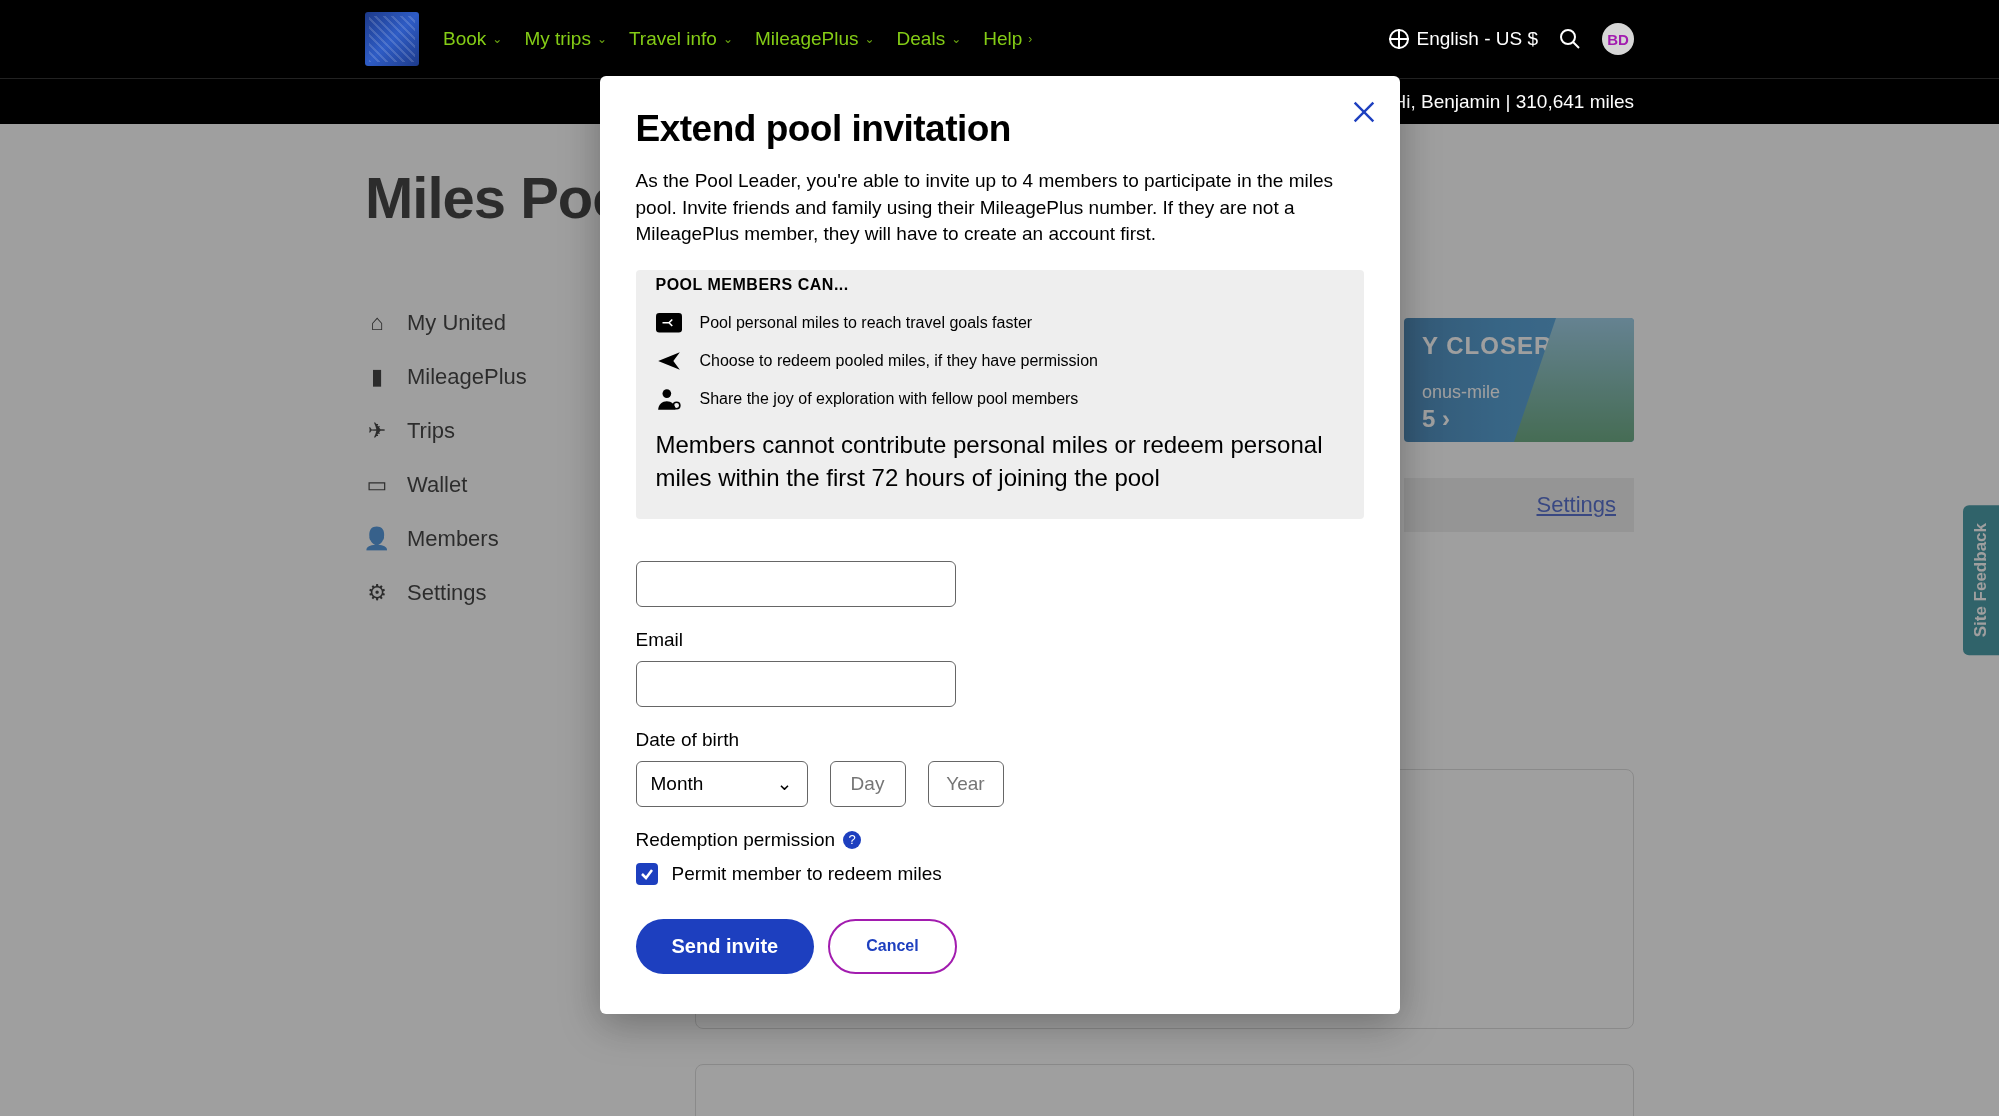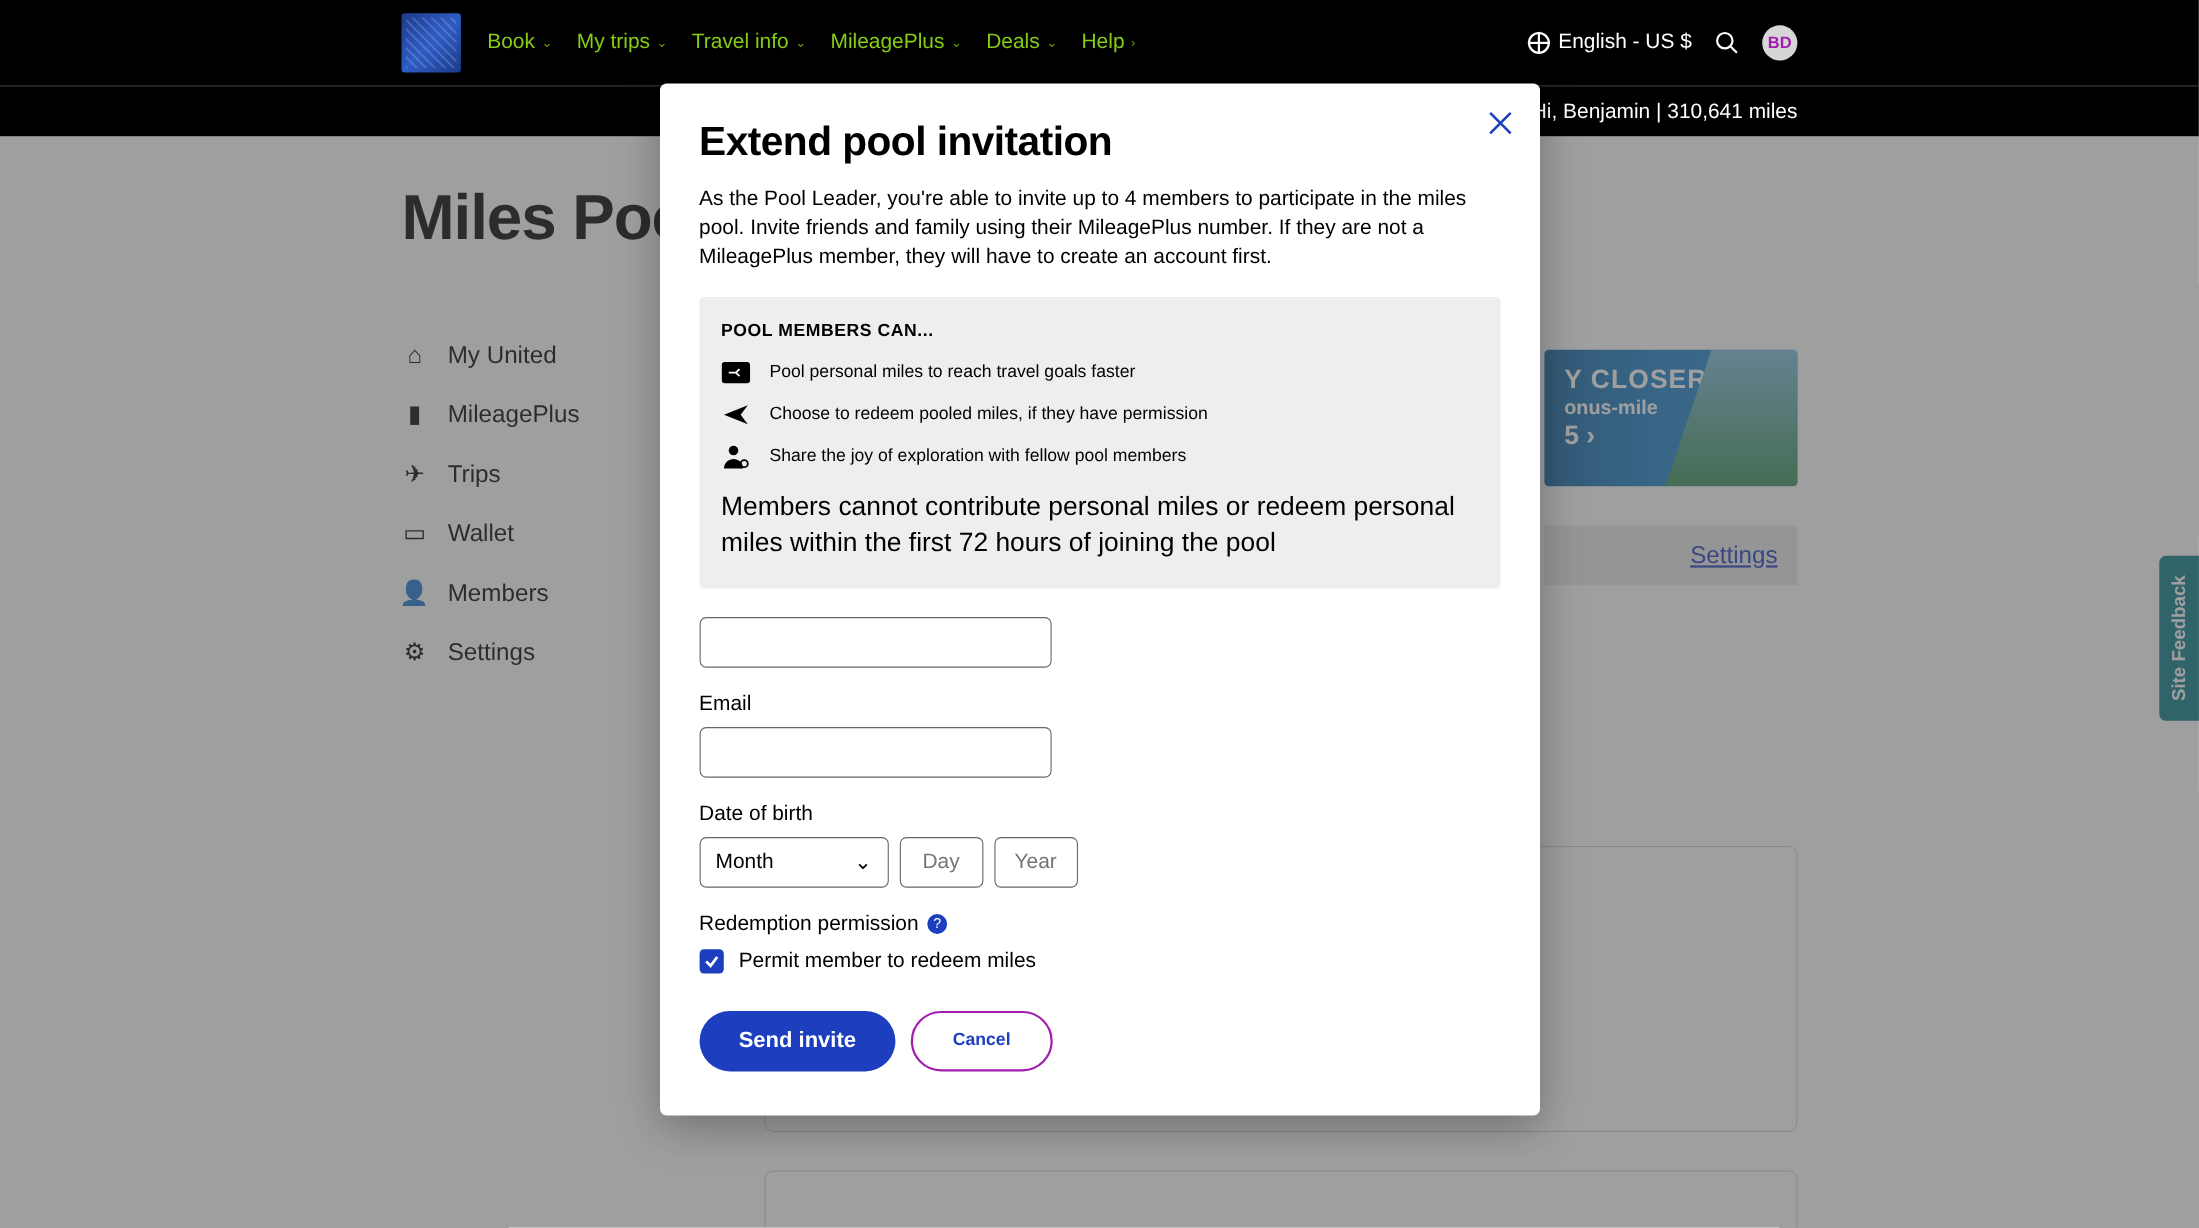--- a/index.html
+++ b/index.html
@@ -29,21 +29,21 @@
 .page{position:relative;padding:40px 365px 0}
 .page-title{font-size:58px;font-weight:700;letter-spacing:-1px}
 .sidebar{position:absolute;left:365px;top:186px;display:flex;flex-direction:column;gap:28px}
 .side-item{display:flex;align-items:center;gap:18px;font-size:22px;color:#000;cursor:pointer}
 .side-ic{width:24px;height:24px;display:flex;align-items:center;justify-content:center;font-size:22px}
 
 
 .promo{position:absolute;right:365px;top:194px;width:230px;height:124px;background:linear-gradient(90deg,#1264a3 0%,#1a7ec5 40%,#2a8fd6 100%);border-radius:4px;color:#fff;padding:14px 18px;font-weight:700;overflow:hidden}
 .promo::after{content:"";position:absolute;right:-20px;top:0;bottom:0;width:140px;background:linear-gradient(180deg,#7fbfe0 0%,#3a8f5a 100%);clip-path:polygon(30% 0,100% 0,100% 100%,0 100%)}
 .promo .line1{font-size:24px;letter-spacing:1px}
-.promo .line2{font-size:18px;font-weight:700;margin-top:0}
+.promo .line2{font-size:18px;font-weight:400;margin-top:22px}
 .promo .line3{font-size:24px;margin-top:2px}
 
 
 .settings-row{position:absolute;right:365px;top:354px;width:230px;height:54px;background:#e9e9e9;display:flex;align-items:center;justify-content:flex-end;padding-right:18px}
 .settings-link{color:#1d3fbf;font-size:22px;text-decoration:underline;cursor:pointer}
 
 
 .card{position:absolute;border:1px solid #d0d0d0;border-radius:8px;background:#fff}
 .card1{left:695px;right:365px;top:645px;height:260px}
 .card2{left:695px;right:365px;top:940px;height:155px}
@@ -52,31 +52,31 @@
 .feedback{position:fixed;right:0;top:505px;background:#0b7a8a;color:#fff;writing-mode:vertical-rl;transform:rotate(180deg);padding:18px 8px;font-size:17px;font-weight:600;border-radius:0 6px 6px 0;cursor:pointer}
 
 
 .overlay{position:fixed;inset:0;top:124px;background:rgba(80,80,80,.55)}
 .modal{position:fixed;left:50%;top:76px;transform:translateX(-50%);width:800px;background:#fff;border-radius:6px;box-shadow:0 10px 40px rgba(0,0,0,.3);padding:32px 36px 40px}
 .modal h1{font-size:37px;font-weight:700;letter-spacing:-.5px;margin-bottom:18px}
 .close{position:absolute;right:22px;top:22px;width:28px;height:28px;cursor:pointer;color:#1d3fbf}
 .close svg{width:100%;height:100%}
 .modal p.desc{font-size:19px;line-height:1.4;margin-bottom:22px}
 
-.infobox{background:#eeeeee;border-radius:4px;padding:22px 20px 24px;margin-bottom:26px}
+.infobox{background:#eeeeee;border-radius:4px;padding:6px 20px 24px;margin-bottom:42px}
 .infobox h3{font-size:16px;font-weight:700;letter-spacing:.5px;margin-bottom:18px}
 .info-row{display:flex;align-items:center;gap:18px;margin-bottom:16px;font-size:16px}
 .info-row:last-of-type{margin-bottom:18px}
 .info-ic{width:26px;height:22px;flex-shrink:0;display:flex;align-items:center;justify-content:center}
 .infobox p.note{font-size:24px;line-height:1.4}
 
 .field{margin-bottom:22px}
 .field label{display:block;font-size:19px;margin-bottom:10px}
 .field input[type=text]{width:320px;height:46px;border:1px solid #666;border-radius:6px;padding:0 12px;font-size:18px}
-.dob-row{display:flex;gap:10px}
+.dob-row{display:flex;gap:22px}
 .select{position:relative;width:172px;height:46px;border:1px solid #666;border-radius:6px;display:flex;align-items:center;justify-content:space-between;padding:0 14px;font-size:19px;cursor:pointer;background:#fff}
 .small-input{width:76px;height:46px;border:1px solid #666;border-radius:6px;text-align:center;font-size:19px}
 
 .redemp-label{display:flex;align-items:center;gap:8px;font-size:19px;margin-bottom:12px}
 .help{width:18px;height:18px;border-radius:50%;background:#1d3fbf;color:#fff;font-size:13px;display:flex;align-items:center;justify-content:center;cursor:pointer}
 .chk-row{display:flex;align-items:center;gap:14px;font-size:19px;margin-bottom:34px}
 .chk{width:22px;height:22px;border-radius:4px;background:#1d3fbf;display:flex;align-items:center;justify-content:center;cursor:pointer}
 .chk svg{width:16px;height:16px}
 
 .btns{display:flex;gap:14px}

